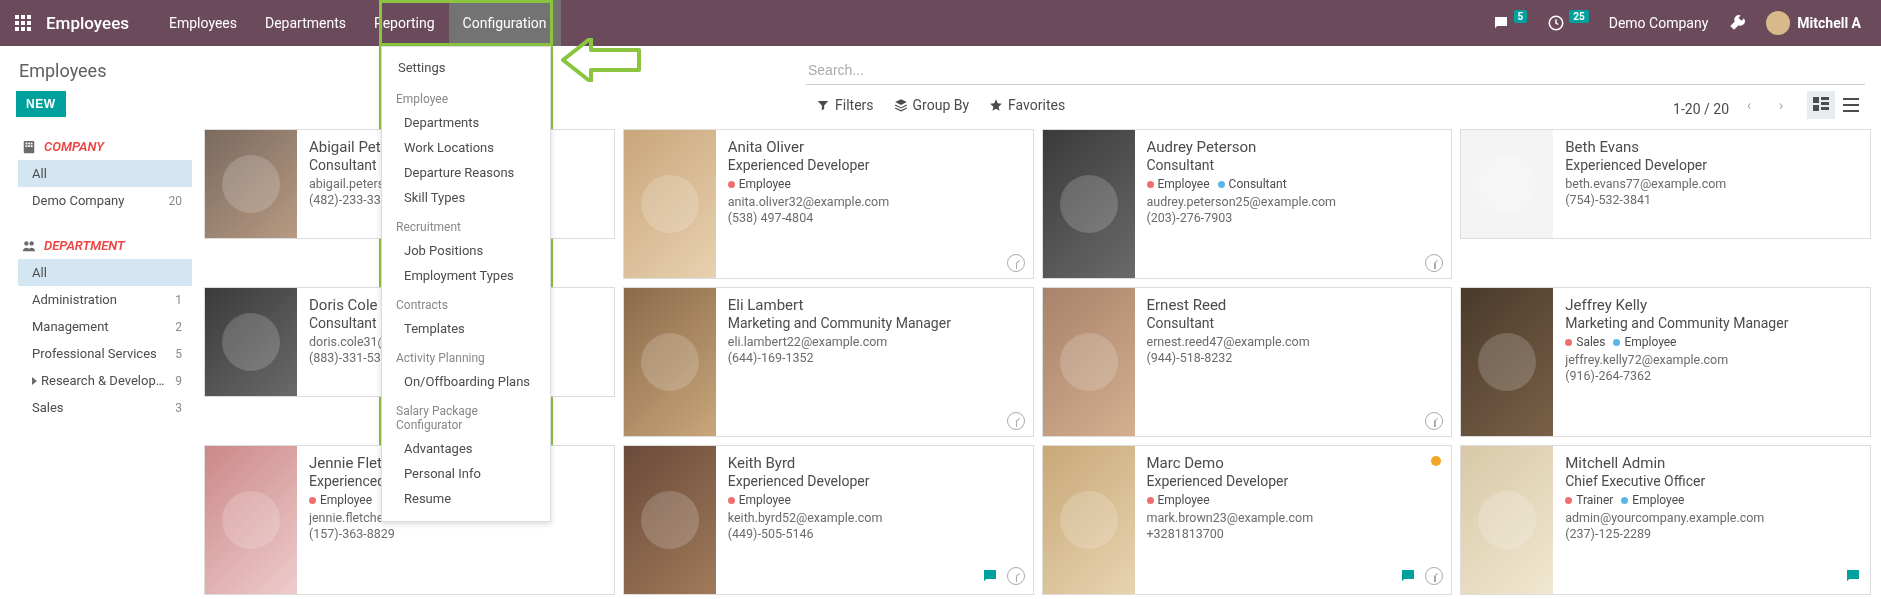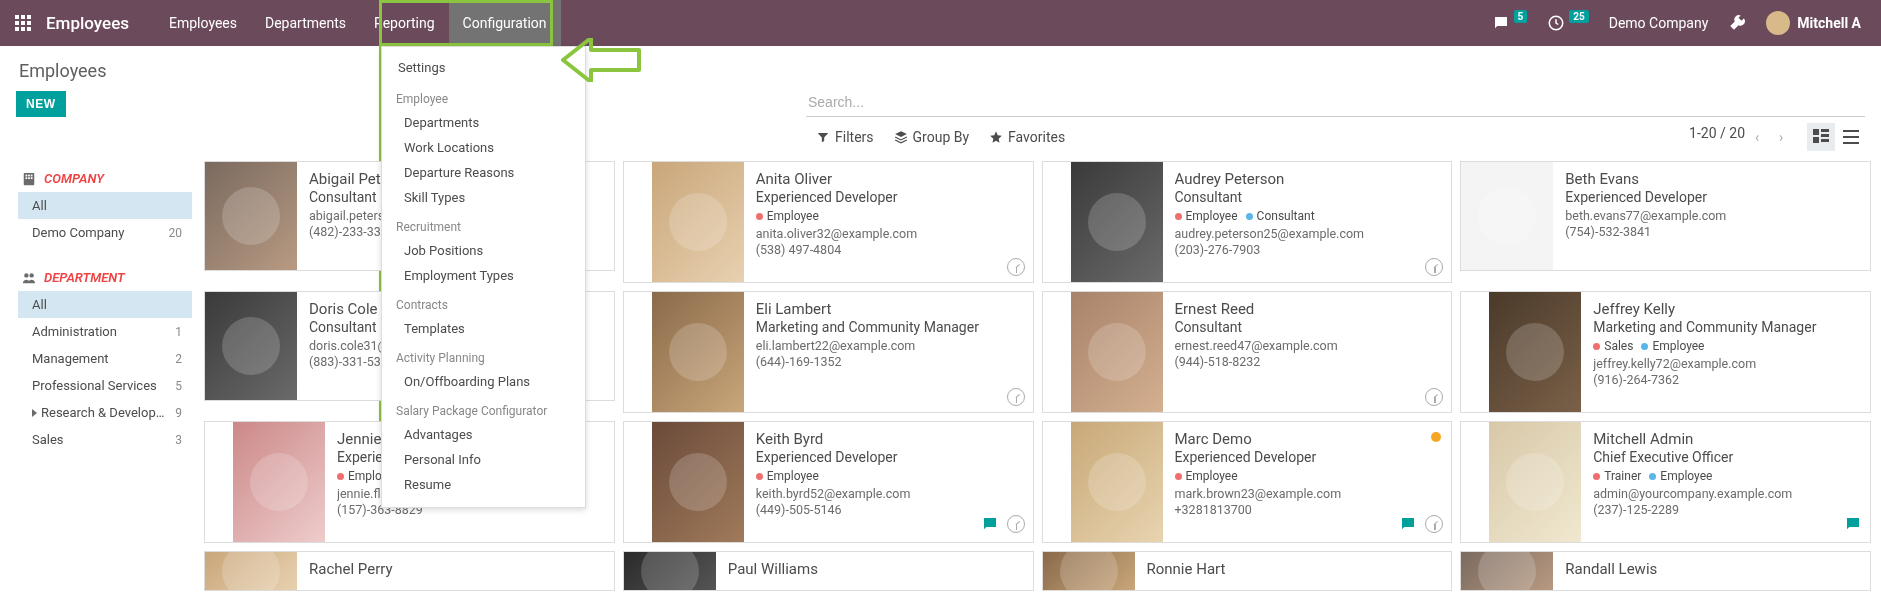--- a/index.html
+++ b/index.html
@@ -19,58 +19,58 @@
   .spacer { flex: 1; }
   .rbtn { display: flex; align-items: center; padding: 0 10px; height: 46px; color: #fff; font-size: 14px; cursor: pointer; gap: 4px; }
   .badge { background: #00a09d; color: #fff; font-size: 10px; font-weight: 700; border-radius: 2px; padding: 1px 4px; position: relative; top: -7px; }
   .avatar-sm { width: 24px; height: 24px; border-radius: 50%; background: #d8b98a; }
   
   
   .arrow-wrap { position: absolute; top: 38px; left: 561px; z-index: 200; }
   .arrow-wrap svg { width: 80px; height: 44px; }
   
   
-  .dropdown { position: absolute; top: 46px; left: 381px; width: 205px; background: #fff; border: 1px solid #ddd; box-shadow: 0 2px 6px rgba(0,0,0,.15); padding: 6px 0 10px; z-index: 100; }
+  .dropdown { position: absolute; top: 46px; left: 381px; width: 170px; background: #fff; border: 1px solid #ddd; box-shadow: 0 2px 6px rgba(0,0,0,.15); padding: 6px 0 10px; z-index: 100; }
   .dd-hl { padding: 7px 16px; font-size: 13px; color: #4c4c4c; cursor: pointer; }
   .dd-grp { padding: 10px 14px 4px; font-size: 12px; color: #888; }
   .dd-item { padding: 5px 14px 5px 22px; font-size: 13px; color: #4c4c4c; cursor: pointer; }
   
   
   .cp { display: flex; padding: 8px 16px 4px; align-items: flex-start; }
   .cp-left { width: 790px; }
   .bc-title { font-size: 18px; color: #5f5f5f; padding: 6px 0 10px 3px; }
   .btn-new { background: #00a09d; color: #fff; border: none; padding: 6px 10px; font-size: 12px; font-weight: 700; letter-spacing: .5px; cursor: pointer; }
-  .cp-right { flex: 1; margin-top: 32px; }
+  .cp-right { flex: 1; }
   .search-wrap { border-bottom: 1px solid #ccc; padding: 4px 0 2px; margin-bottom: 6px; }
   .search-input { width: 100%; border: none; outline: none; font-size: 14px; color: #666; padding: 4px 2px; }
   .search-input::placeholder { color: #aaa; }
   .cp-row2 { display: flex; align-items: center; }
   .filterbtn { display: flex; align-items: center; gap: 5px; padding: 4px 10px; font-size: 14px; color: #4c4c4c; cursor: pointer; }
   .filterbtn svg { width: 14px; height: 14px; fill: #4c4c4c; }
-  .pager { margin-left: auto; display: flex; align-items: flex-start; gap: 0; font-size: 14px; color: #4c4c4c; padding-right: 4px; }
+  .pager { margin-left: auto; display: flex; align-items: flex-end; gap: 8px; font-size: 14px; color: #4c4c4c; padding-right: 4px; }
   .pager-btn { width: 24px; height: 24px; display: flex; align-items: center; justify-content: center; cursor: pointer; color: #aaa; }
   .view-sw { display: flex; gap: 2px; margin-left: 10px; }
   .view-btn { width: 28px; height: 28px; display: flex; align-items: center; justify-content: center; cursor: pointer; }
   .view-btn.active { background: #e9ecef; }
   
   
   .main { display: flex; }
   .sidebar { width: 200px; padding: 10px 8px 0 18px; }
   .sb-hdr { display: flex; align-items: center; gap: 8px; font-size: 13px; font-weight: 600; color: #ef4444; padding: 6px 4px; font-style: italic; }
   .sb-hdr svg { width: 14px; height: 14px; fill: #6b6b6b; }
   .sb-item { display: flex; align-items: center; justify-content: space-between; padding: 6px 10px 6px 14px; font-size: 13px; cursor: pointer; }
   .sb-item.sel { background: #d3e6f2; }
   .sb-item .cnt { color: #8a8a8a; font-size: 12px; }
   .dept-hdr { margin-top: 18px; }
   .caret { display: inline-block; width: 0; height: 0; border-top: 4px solid transparent; border-bottom: 4px solid transparent; border-left: 5px solid #6b6b6b; margin-right: 4px; }
   
   
   .kanban { flex: 1; padding: 6px 10px 0 4px; display: grid; grid-template-columns: repeat(4, 1fr); gap: 8px; align-content: start; }
   .card { border: 1px solid #dcdcdc; background: #fff; display: flex; height: 110px; overflow: hidden; position: relative; }
-  .card.tall { height: 122px; padding-left: 28px; }
+  .card.tall { height: 150px; }
   .card.short { height: 40px; }
   .pic { width: 92px; height: 100%; background: #e8e8e8; display: flex; align-items: center; justify-content: center; flex-shrink: 0; }
   .pic.p1 { background: linear-gradient(135deg,#7a6a5f,#b89a82); }
   .pic.p2 { background: linear-gradient(135deg,#c9a67a,#e8d1b0); }
   .pic.p3 { background: linear-gradient(135deg,#3a3a3a,#6a6a6a); }
   .pic.p4 { background: #f4f4f4; }
   .pic.p5 { background: linear-gradient(135deg,#8a6a4a,#c9a67a); }
   .pic.p6 { background: linear-gradient(135deg,#2a2a2a,#555); }
   .pic.p7 { background: linear-gradient(135deg,#a8826a,#d4b090); }
   .pic.p8 { background: linear-gradient(135deg,#c88,#ecc); }

